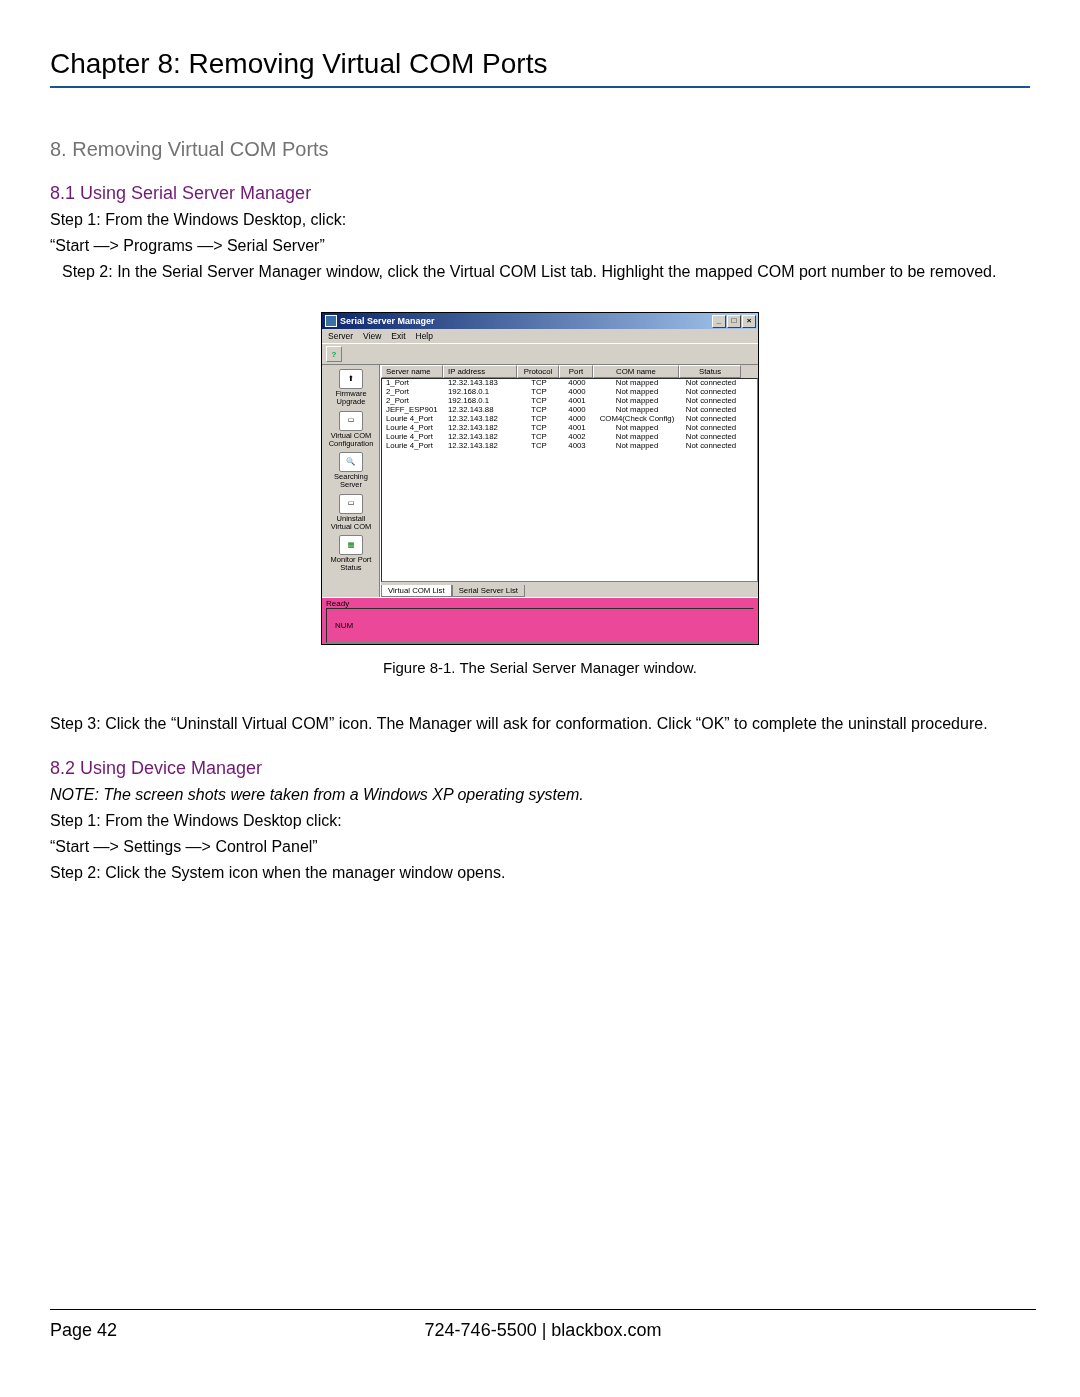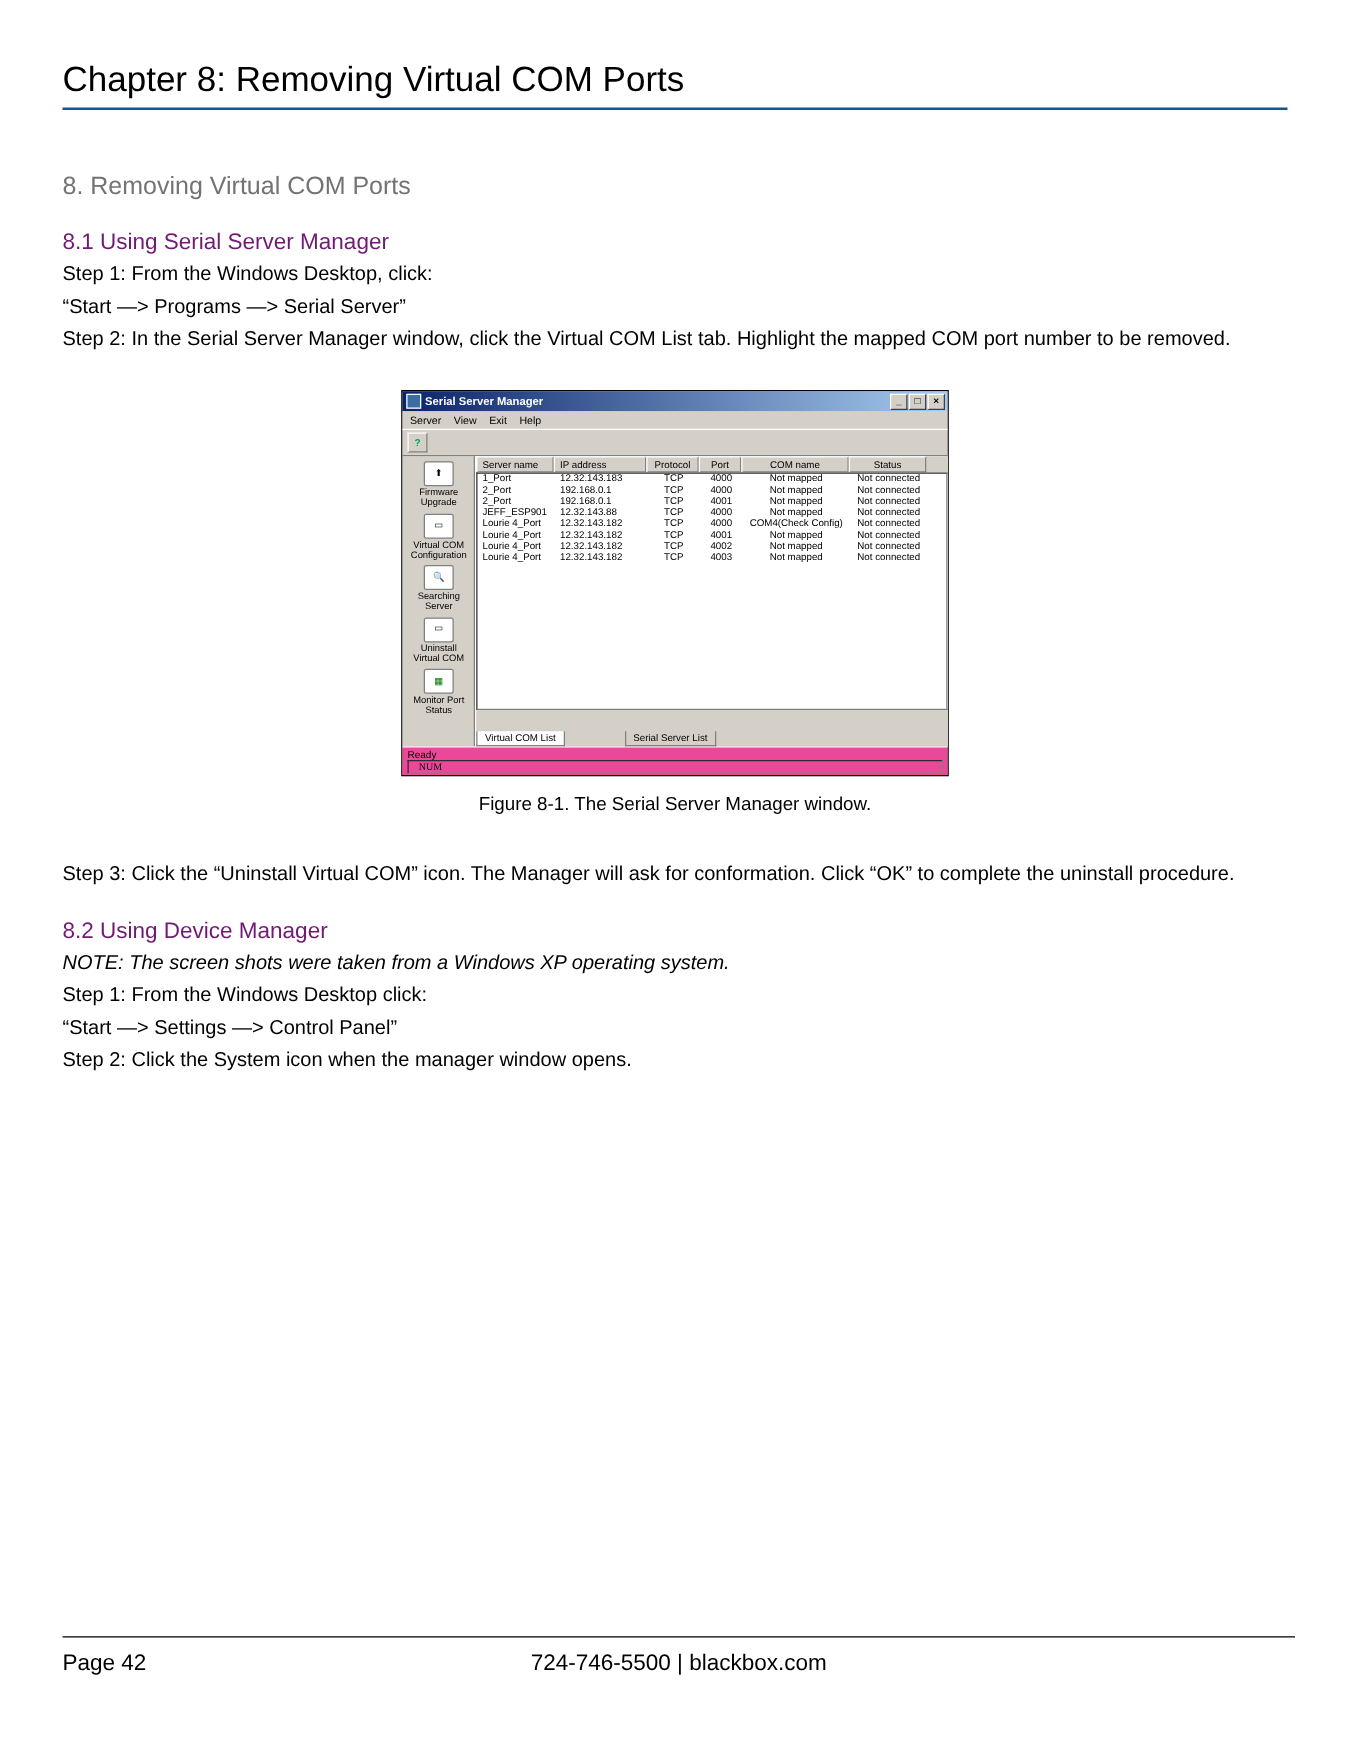--- a/index.html
+++ b/index.html
@@ -40,20 +40,21 @@
     margin: 22px 0 4px 0;
   }
   .body-text {
     font-size: 16px;
     line-height: 1.5;
     margin: 2px 0;
   }
   .hanging {
     padding-left: 54px;
     text-indent: -54px;
+    margin-left: 12px;
   }
   .figure-caption {
     text-align: center;
     font-size: 15px;
     margin: 14px 0 36px 0;
   }
   .italic {
     font-style: italic;
   }
   .footer-rule {
@@ -212,22 +213,21 @@
   .c-name { width: 62px; }
   .c-ip   { width: 74px; }
   .c-prot { width: 42px; text-align:center;}
   .c-port { width: 34px; text-align:center;}
   .c-com  { width: 86px; text-align:center;}
   .c-stat { width: 62px; text-align:center;}
   .tabs {
     display: flex;
     background: #d4d0c8;
     font-size: 7.8px;
-    padding-top:17px;
-    gap:48px;
+    padding-top:3px;
   }
   .tab {
     border: 1px solid #808080;
     border-top: none;
     padding: 1px 6px;
     background: #fff;
   }
   .tab.inactive {
     background: #d4d0c8;
   }
@@ -235,22 +235,21 @@
     display: flex;
     justify-content: flex-end;
     font-size: 8px;
     padding: 1px 4px;
     background: #ec4899;
     border-top:1px solid #fff;
     flex-direction:column;
   }
   .status-pill {
     border:1px inset #808080;
-    padding: 0 8px;
-    font-family: Liberation Serif, serif;
+    padding: 12px 8px;
   }
 </style>
 </head>
 <body>
 
 <div class="page">
 
   <h1 class="chapter-title">Chapter 8: Removing Virtual COM Ports</h1>
   <hr class="chapter-rule">
 

